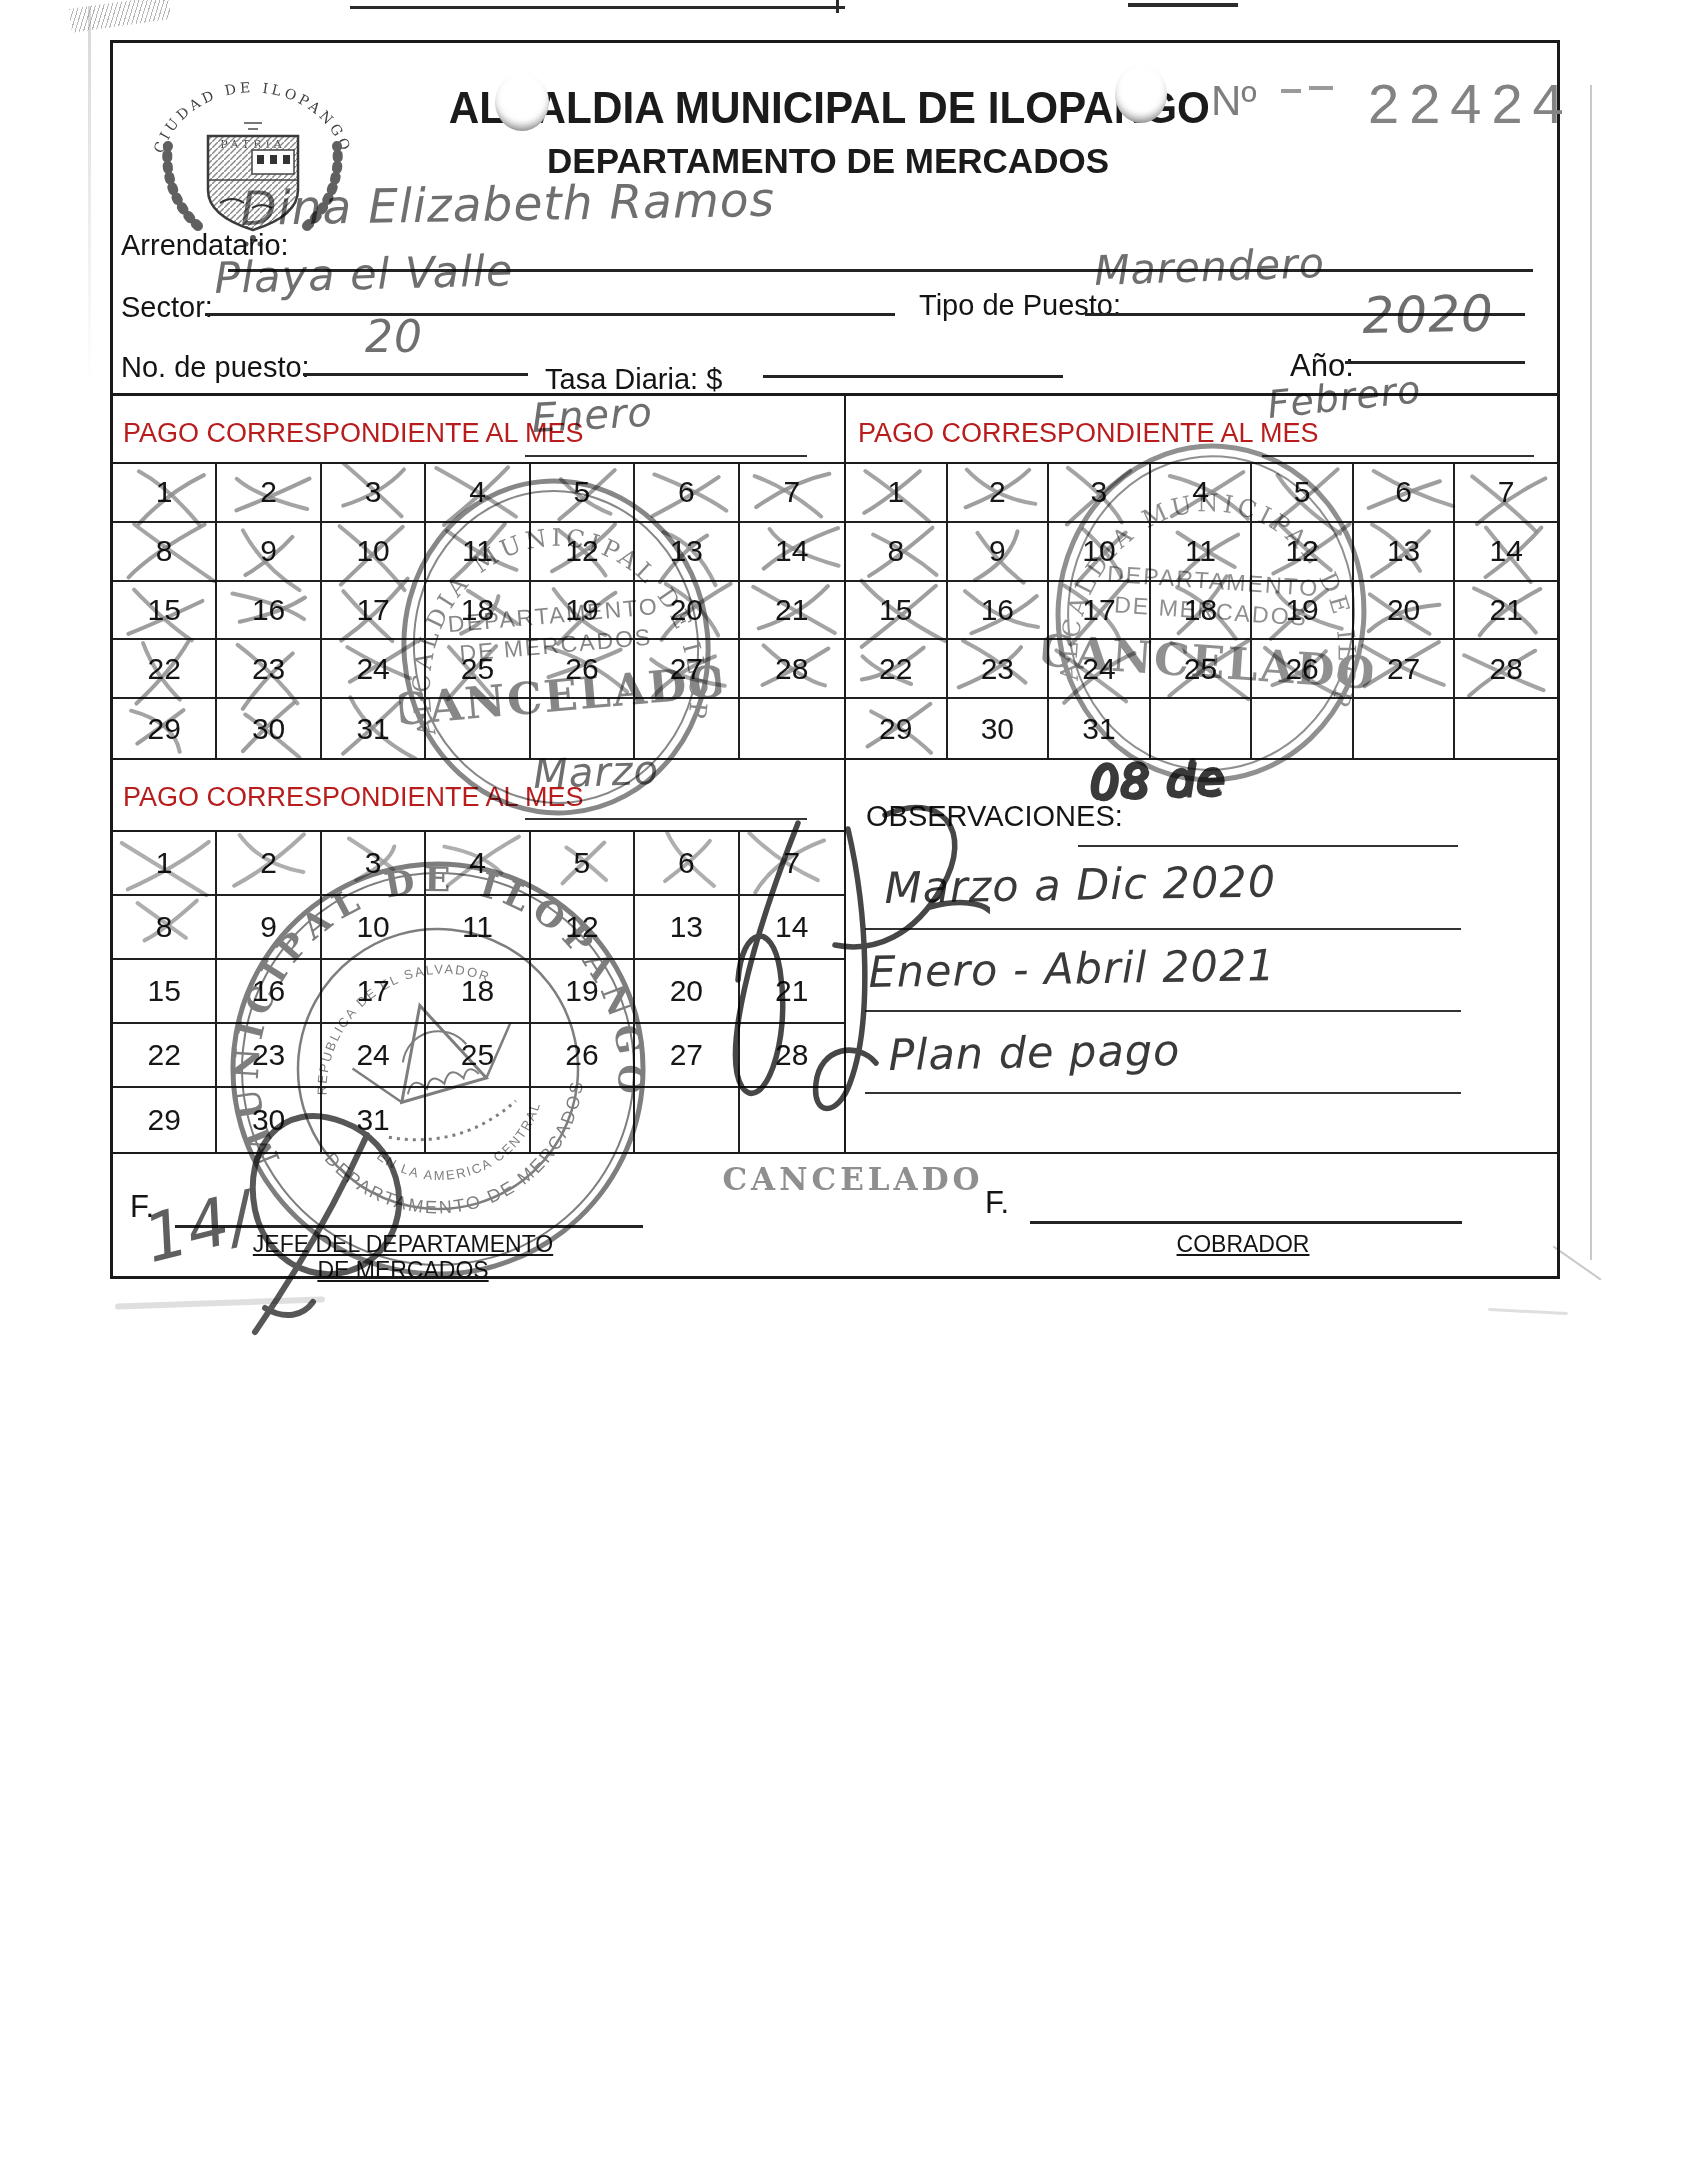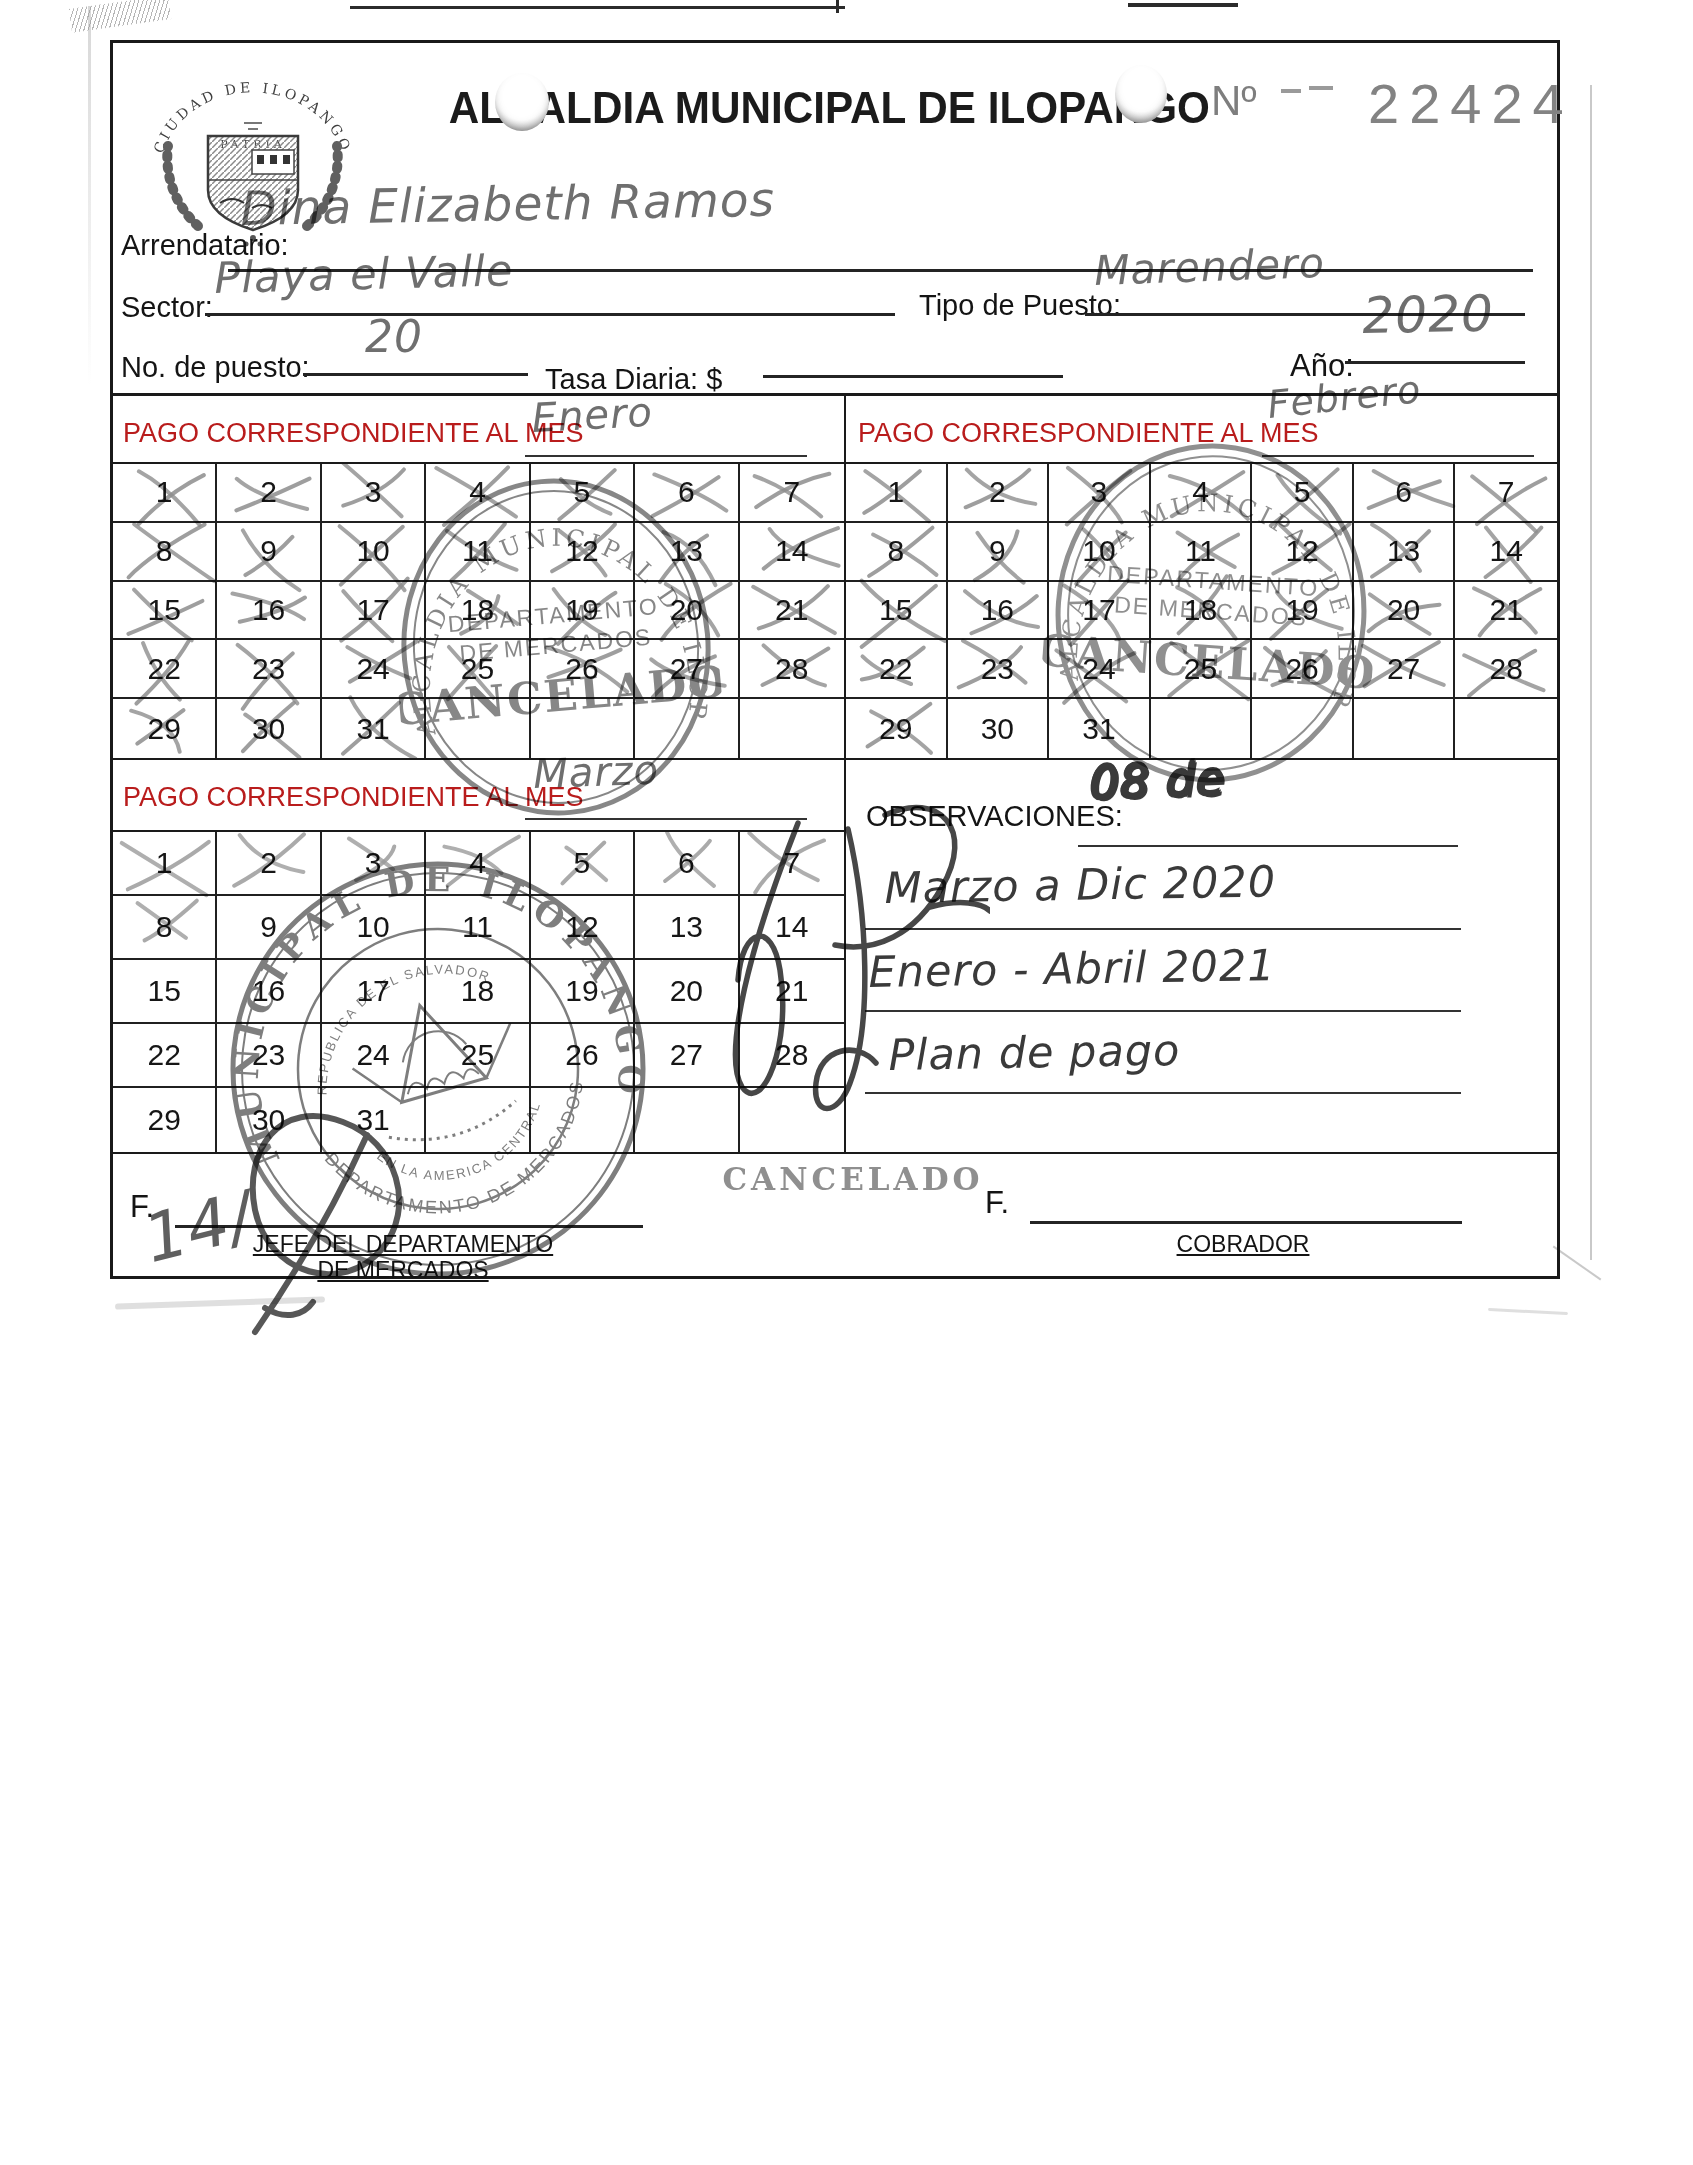--- a/index.html
+++ b/index.html
@@ -86,20 +86,21 @@
       <path d="M 68,122 L 158,122" stroke="#444" stroke-width="1.5"></path>
       <path d="M 80,145 q 12,-8 24,0 M 112,150 q 10,-6 20,0" stroke="#333" stroke-width="2" fill="none"></path>
       <path d="M 58,168 A 92,92 0 0 1 28,88" stroke="#606060" stroke-width="10" stroke-dasharray="3 8" stroke-linecap="round" fill="none"></path>
       <path d="M 167,168 A 92,92 0 0 0 197,88" stroke="#606060" stroke-width="10" stroke-dasharray="3 8" stroke-linecap="round" fill="none"></path>
       <circle cx="113" cy="180" r="3" fill="#555"></circle>
       <circle cx="106" cy="186" r="2.5" fill="#555"></circle>
       <circle cx="120" cy="186" r="2.5" fill="#555"></circle>
     </svg>
 
     <div class="title">ALCALDIA MUNICIPAL DE ILOPANGO</div>
+    <div class="title2">DEPARTAMENTO DE MERCADOS</div>
 
     <div class="hole" style="left:382px;top:30px;width:54px;height:58px"></div>
     <div class="hole" style="left:1002px;top:22px;width:52px;height:58px"></div>
 
     <div class="abs serifgray" style="left:1098px;top:34px;font-size:42px">Nº</div>
     <div class="abs" style="left:1168px;top:46px;width:20px;height:4px;background:#9a9a9a"></div>
     <div class="abs" style="left:1196px;top:43px;width:24px;height:4px;background:#9a9a9a"></div>
     <div class="abs serifgray" style="left:1255px;top:28px;font-size:56px;letter-spacing:10px;color:#838383">22424</div>
 
     <div class="lbl" style="left:8px;top:186px">Arrendatario:</div>

